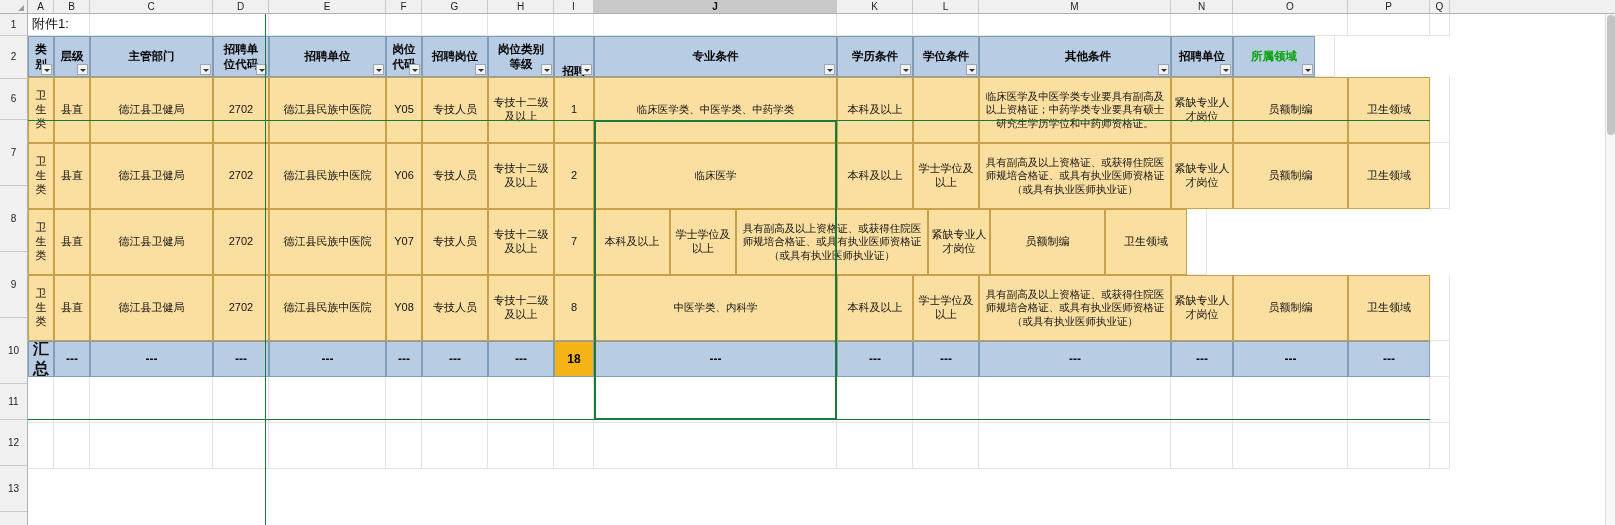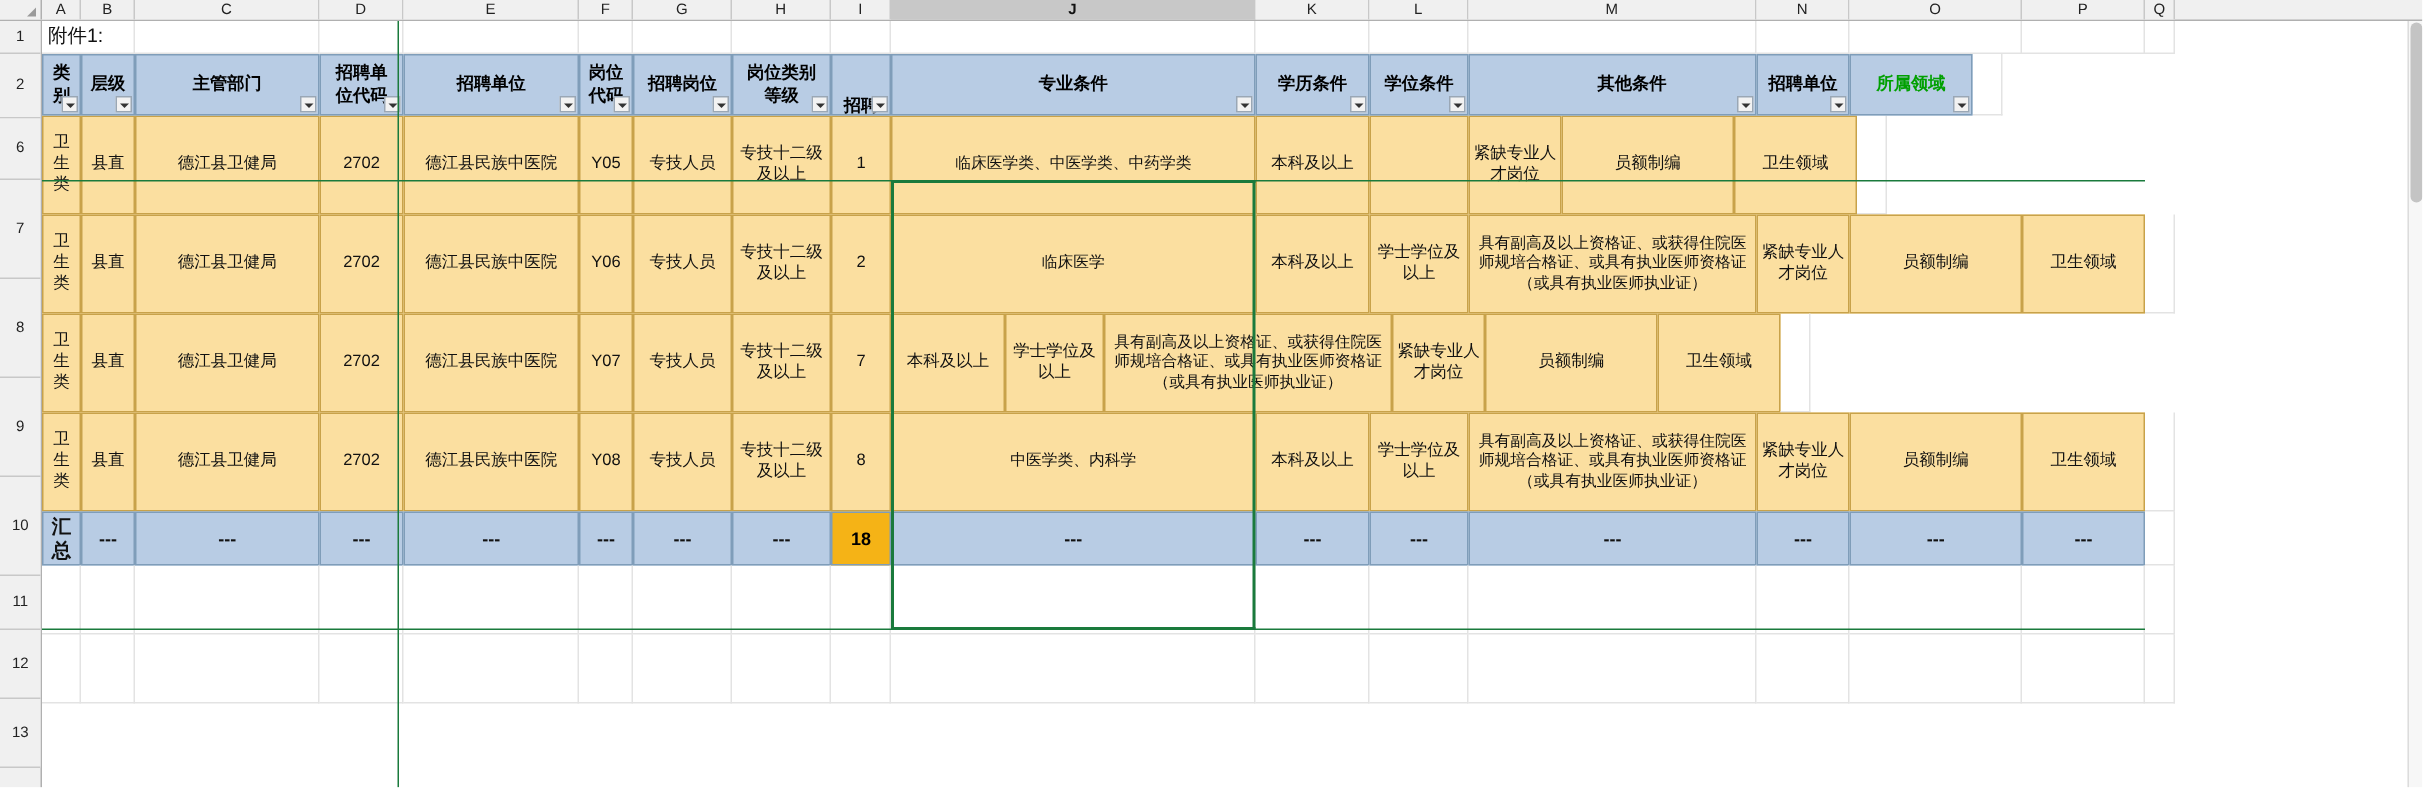--- a/index.html
+++ b/index.html
@@ -160,21 +160,21 @@
   .total {
     background: #b8cce4;
     border: 1px solid #7f9db9;
     font-weight: bold;
     font-size: 12px;
   }
   .total.num {
     background: #f5b316;
     color: #000;
   }
-  .total.lbl { font-size: 13px; }
+  .total.lbl { font-size: 16px; }
   
   .sel-line {
     position: absolute;
     background: #1a7a3c;
     z-index: 5;
   }
   .freeze-line-v {
     position: absolute;
     top: 0;
     bottom: 0;
@@ -298,20 +298,23 @@
           <div class="cell data" style="width: 56px; flex: 0 0 56px;">2702</div>
           <div class="cell data" style="width: 117px; flex: 0 0 117px;">德江县民族中医院</div>
           <div class="cell data" style="width: 36px; flex: 0 0 36px;">Y05</div>
           <div class="cell data" style="width: 66px; flex: 0 0 66px;">专技人员</div>
           <div class="cell data" style="width: 66px; flex: 0 0 66px;">专技十二级
 及以上</div>
           <div class="cell data" style="width: 40px; flex: 0 0 40px;">1</div>
           <div class="cell data small" style="width: 243px; flex: 0 0 243px;">临床医学类、中医学类、中药学类</div>
           <div class="cell data" style="width: 76px; flex: 0 0 76px;">本科及以上</div>
           <div class="cell data" style="width: 66px; flex: 0 0 66px;"></div>
+          <div class="cell data small" style="width: 192px; flex: 0 0 192px;">临床医学及中医学类专业要具有副高及
+以上资格证；中药学类专业要具有硕士
+研究生学历学位和中药师资格证。</div>
           <div class="cell data" style="width: 62px; flex: 0 0 62px;">紧缺专业人
 才岗位</div>
           <div class="cell data" style="width: 115px; flex: 0 0 115px;">员额制编</div>
           <div class="cell data" style="width: 82px; flex: 0 0 82px;">卫生领域</div>
           <div class="cell empty" style="width: 20px; flex: 0 0 20px;"></div>
         </div>
         <div class="grid-row" style="height: 66px;">
           <div class="cell data" style="width: 26px; flex: 0 0 26px;">卫生
 类</div>
           <div class="cell data" style="width: 36px; flex: 0 0 36px;">县直</div>

